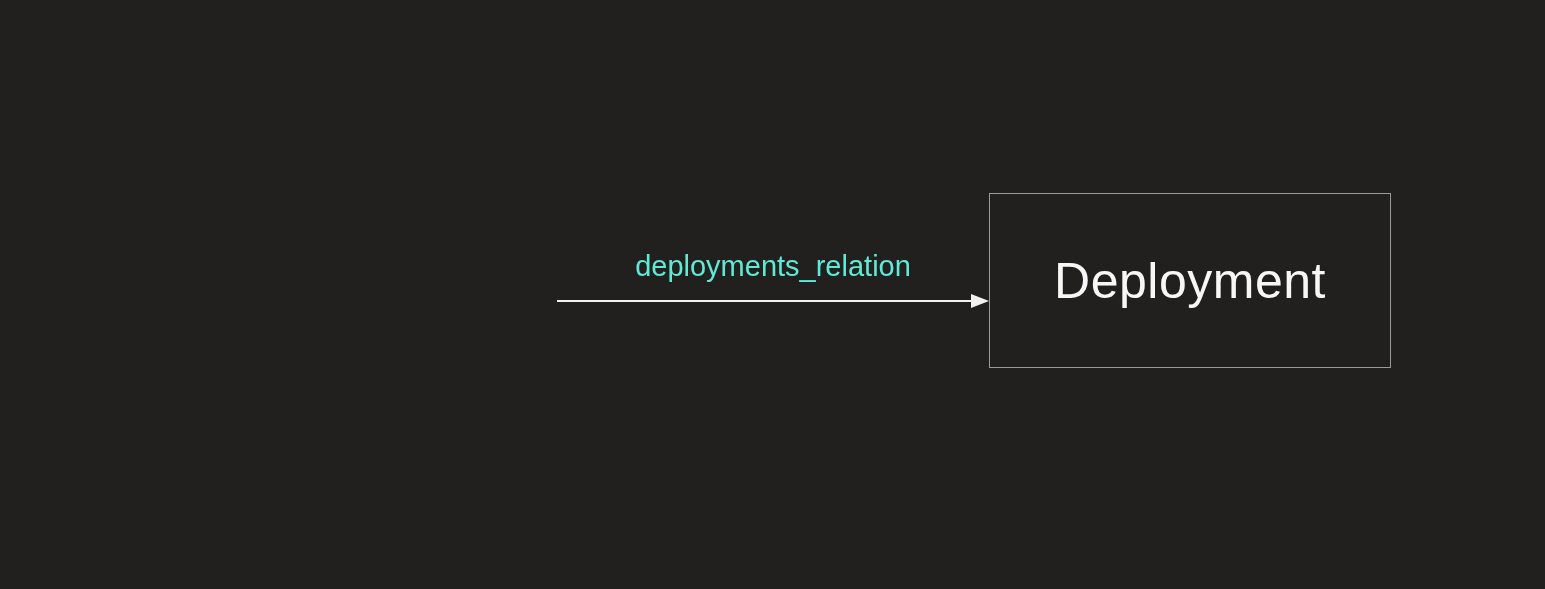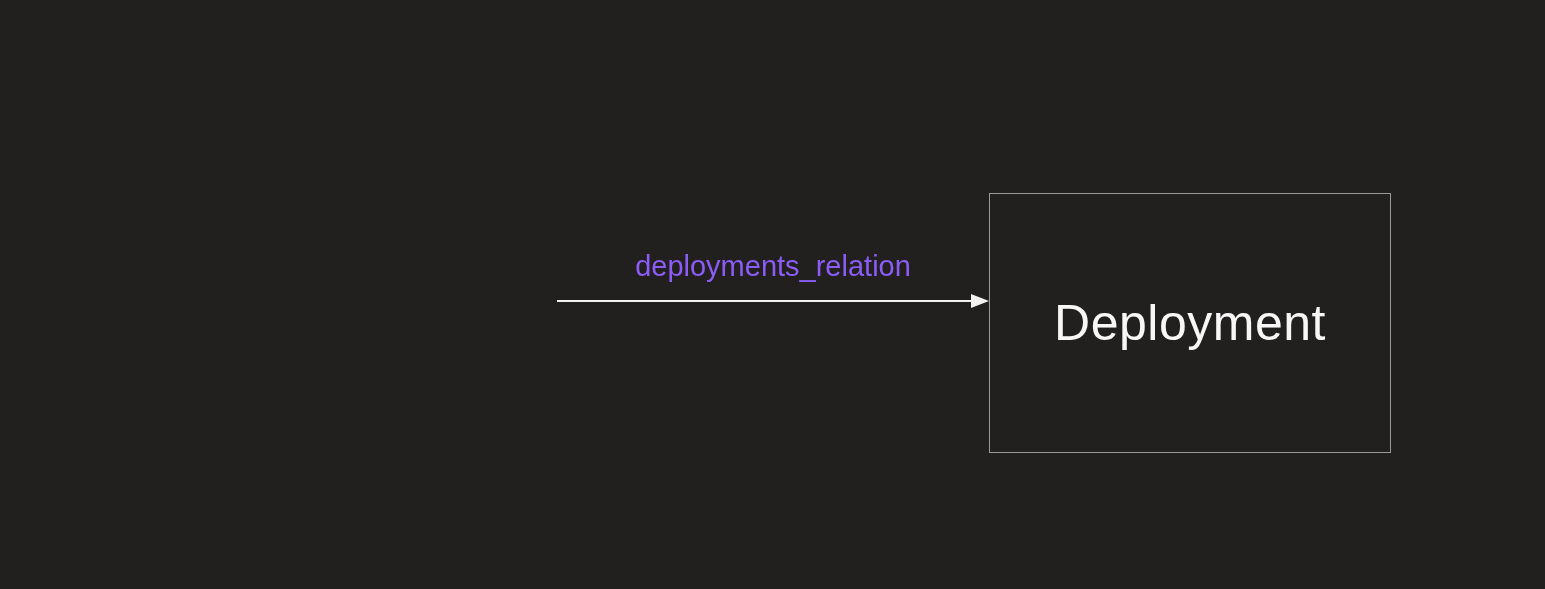--- a/index.html
+++ b/index.html
@@ -36,21 +36,21 @@
   .node-cluster {
     left: 153px;
     top: 196px;
     width: 404px;
     height: 214px;
   }
   .node-deployment {
     left: 989px;
     top: 193px;
     width: 402px;
-    height: 260px;
+    height: 175px;
   }
   .edge-line {
     position: absolute;
     left: 557px;
     top: 300px;
     width: 416px;
     height: 2px;
     background: #f2f2f2;
   }
   .edge-arrowhead {
@@ -62,21 +62,21 @@
     border-top: 7px solid transparent;
     border-bottom: 7px solid transparent;
     border-left: 18px solid #f2f2f2;
   }
   .edge-label {
     position: absolute;
     left: 557px;
     top: 249px;
     width: 432px;
     text-align: center;
-    color: #8b5cf6;
+    color: #5eead4;
     font-size: 29px;
     line-height: 34px;
     white-space: nowrap;
   }
 </style>
 </head>
 <body>
 
 <div class="canvas">
 

